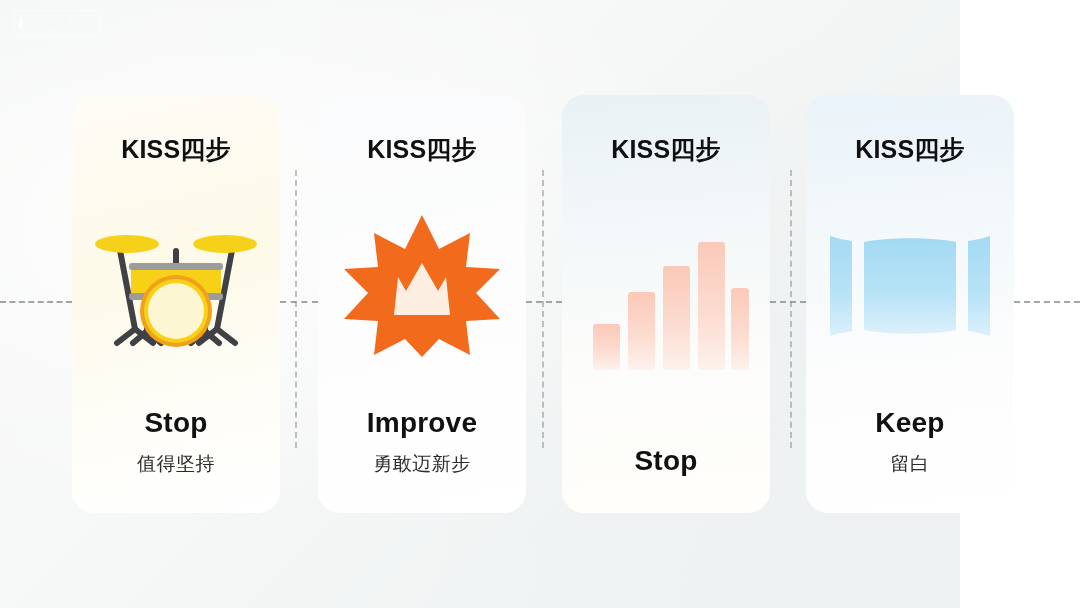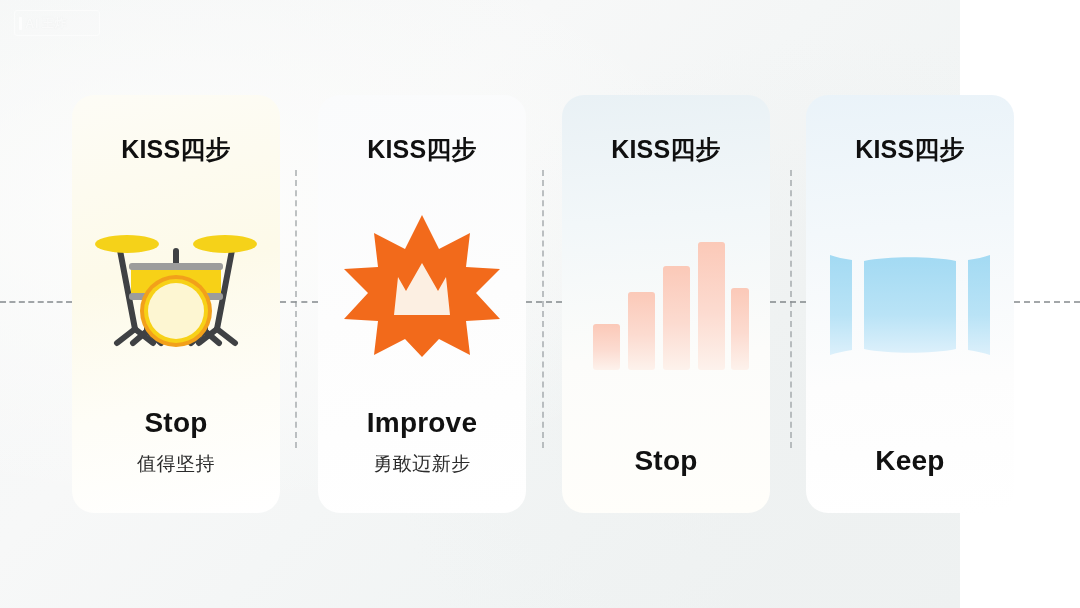--- a/index.html
+++ b/index.html
@@ -217,16 +217,17 @@
             <stop offset="100%" stop-color="#dcf0fb"></stop>
           </linearGradient>
         </defs>
         <path d="M4,10 C10,12 18,14 26,15 L26,105 C18,106 10,108 4,110 Z" fill="url(#blueFade)"></path>
         <path d="M38,16 C62,11 106,11 130,16 L130,104 C106,109 62,109 38,104 Z" fill="url(#blueFade)"></path>
         <path d="M142,15 C150,14 158,12 164,10 L164,110 C158,108 150,106 142,105 Z" fill="url(#blueFade)"></path>
       </svg>
     </div>
     <div class="card-foot">
       <div class="foot-en">Keep</div>
+      <div class="foot-cn">留白</div>
     </div>
   </div>
 
 </div>
 
 </body></html>

